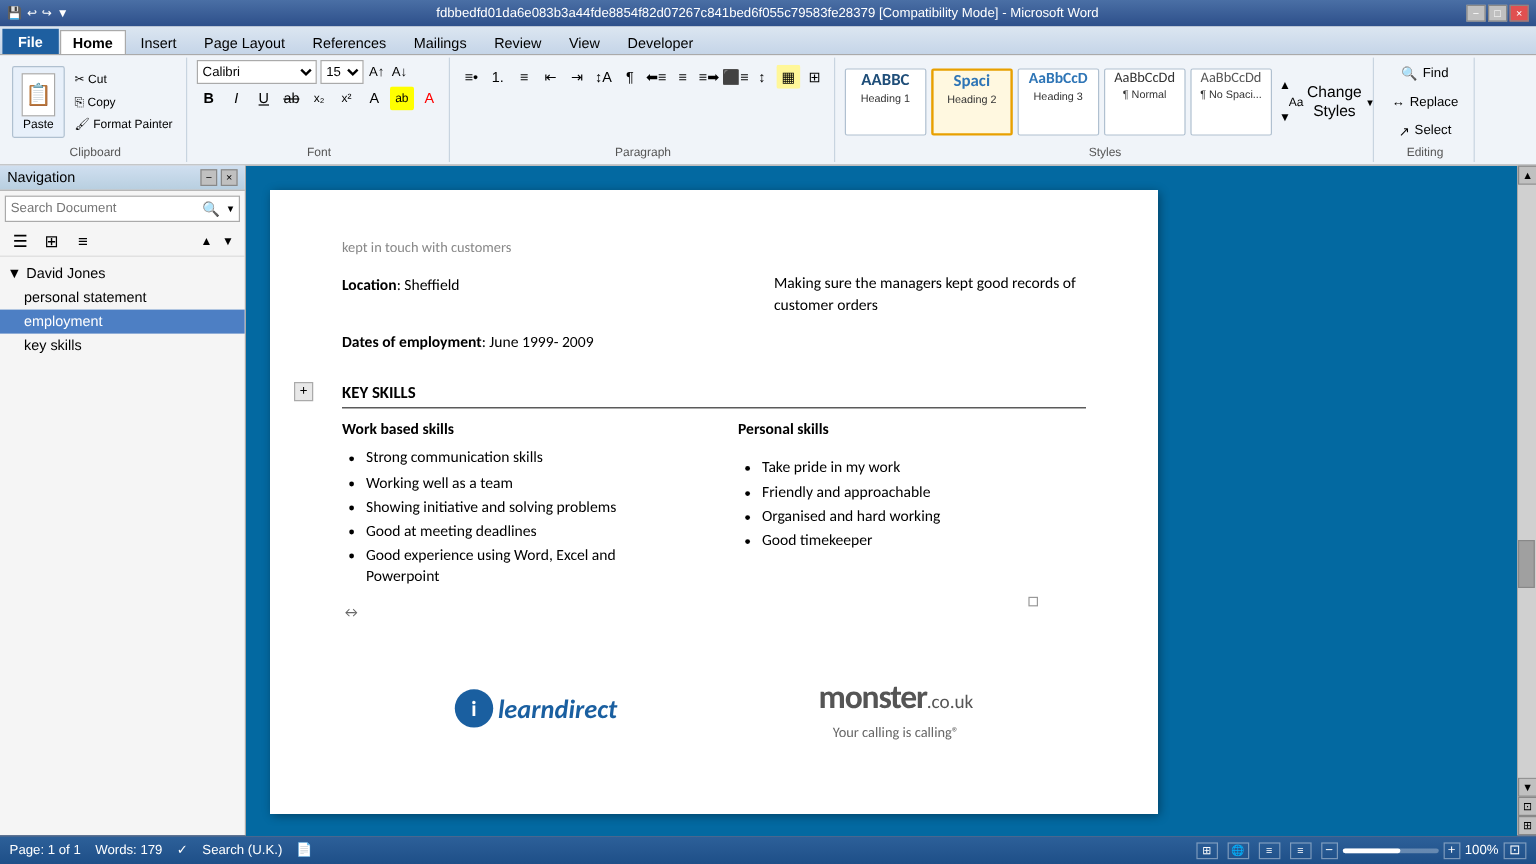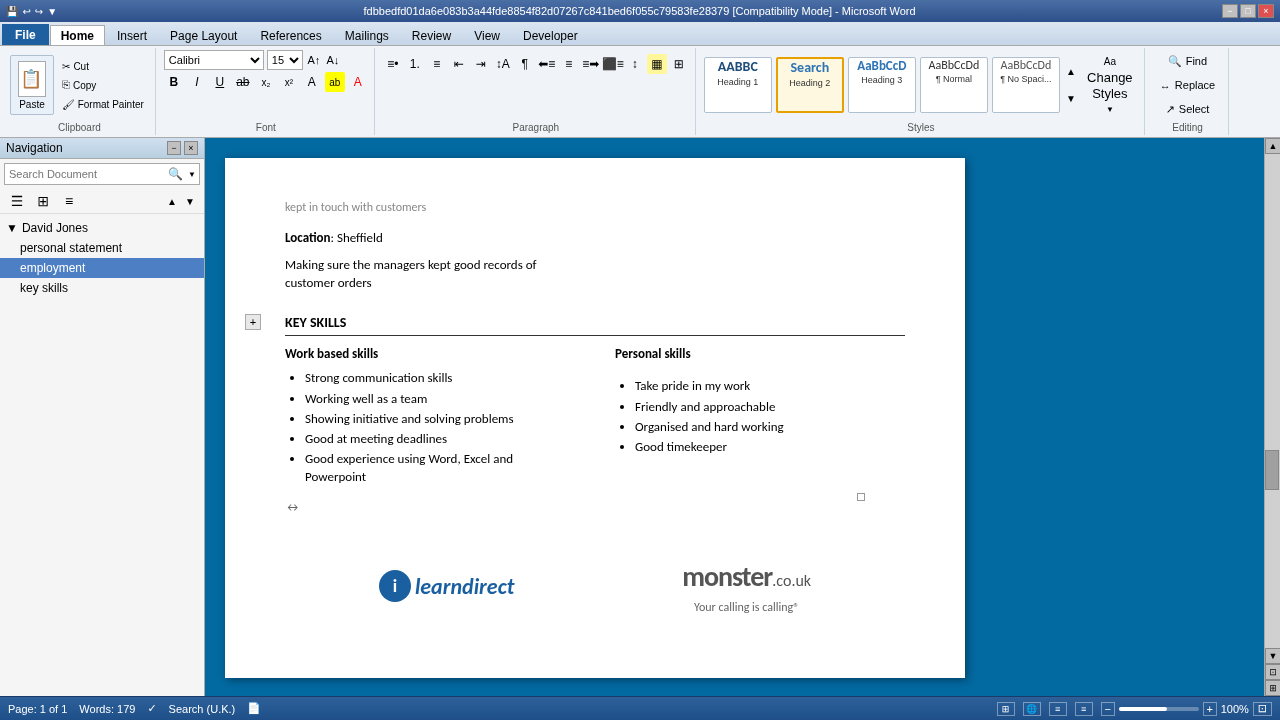--- a/index.html
+++ b/index.html
@@ -209,21 +209,21 @@
     .styles-scroll-btn {
       width: 14px; height: 26px;
       background: transparent;
       border: 1px solid transparent;
       cursor: pointer;
       display: flex; align-items: center; justify-content: center;
       font-size: 10px;
     }
     .change-styles-btn {
       display: flex;
-      flex-direction: column;
+      flex-direction: row;
       align-items: center;
       justify-content: center;
       width: 56px;
       height: 56px;
       cursor: pointer;
       border: 1px solid transparent;
       border-radius: 2px;
       gap: 3px;
       font-size: 10px;
     }
@@ -592,21 +592,21 @@
     <div class="ribbon-group-label">Paragraph</div>
   </div>
 
   <div class="ribbon-group styles-group" style="min-width:360px;">
     <div class="ribbon-group-content">
       <div class="style-box style-box-h1">
         <span class="style-preview">AABBC</span>
         <span class="style-label">Heading 1</span>
       </div>
       <div class="style-box style-box-h2 active">
-        <span class="style-preview">Search</span>
+        <span class="style-preview">Spaci</span>
         <span class="style-label">Heading 2</span>
       </div>
       <div class="style-box style-box-h3">
         <span class="style-preview">AaBbCcD</span>
         <span class="style-label">Heading 3</span>
       </div>
       <div class="style-box style-box-normal">
         <span class="style-preview">AaBbCcDd</span>
         <span class="style-label">¶ Normal</span>
       </div>
@@ -679,27 +679,30 @@
       <div class="nav-item active">employment</div>
       <div class="nav-item">key skills</div>
     </div>
   </div>
 
   <div id="doc-area">
     <div id="doc-page">
 
       <div style="color:#888; font-size:12px; margin-bottom:12px;">kept in touch with customers</div>
 
-      <div style="display:flex; justify-content:space-between; margin-bottom:12px;flex-direction:column;">
+      <div style="display:flex; justify-content:space-between; margin-bottom:12px;">
         <div class="doc-field">
           <span class="doc-bold">Location</span><span>: Sheffield</span>
         </div>
         <div style="width:260px; font-size:13px; line-height:1.4;">Making sure the managers kept good records of customer orders</div>
       </div>
 
+      <div class="doc-field">
+        <span class="doc-bold">Dates of employment</span><span>: June 1999- 2009</span>
+      </div>
 
       <div style="margin-top: 20px; position:relative;">
         <div class="add-btn" style="left:-40px; top:2px;">+</div>
         <div class="doc-section-header">KEY SKILLS</div>
 
         <div class="doc-columns">
           <div class="doc-col">
             <div class="doc-col-header">Work based skills</div>
             <ul class="doc-bullet-list">
               <li>Strong communication skills</li>

